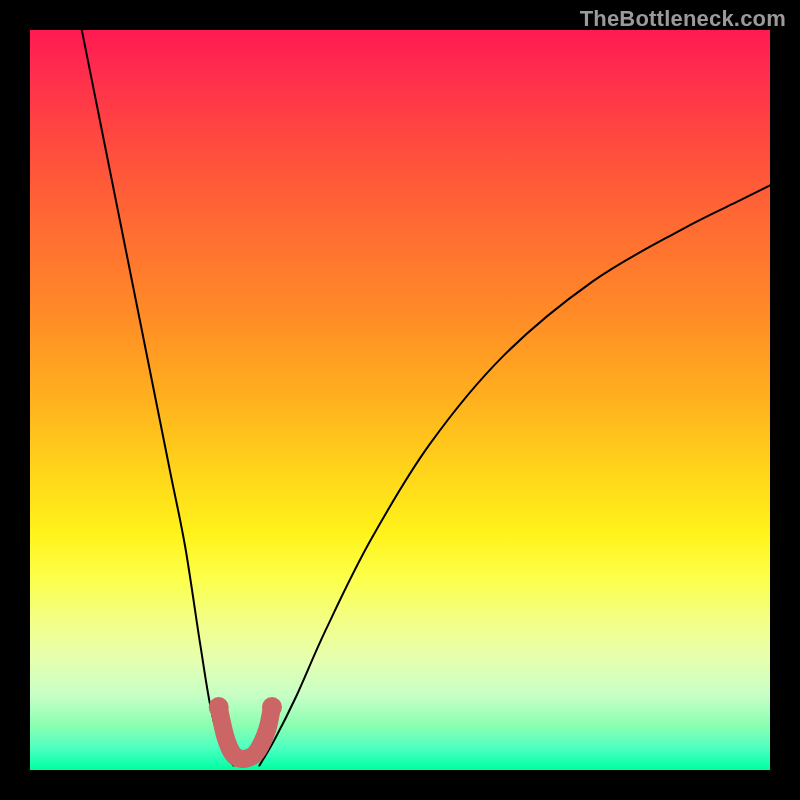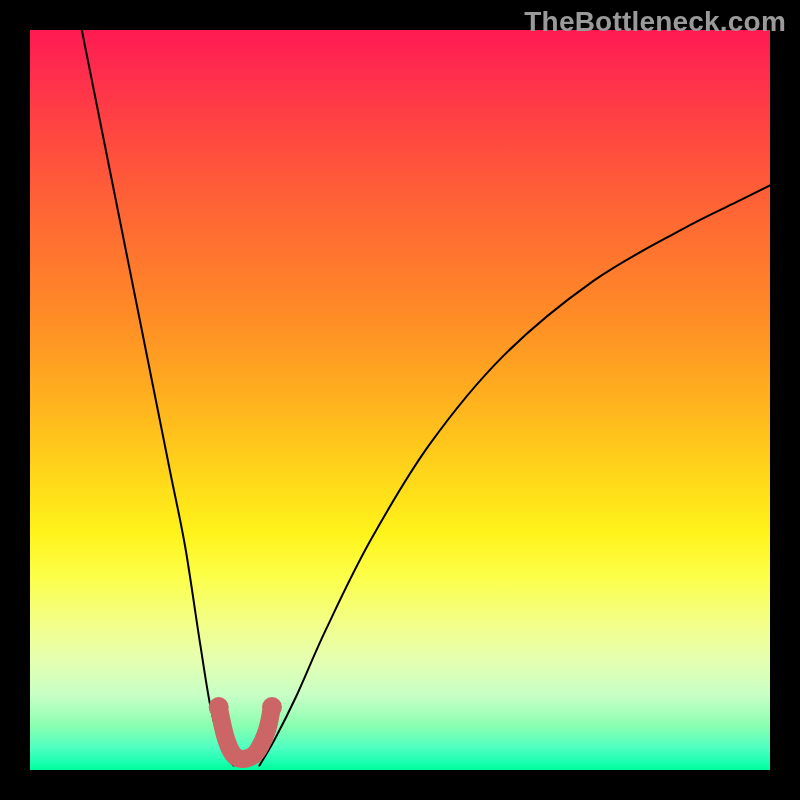--- a/index.html
+++ b/index.html
@@ -17,21 +17,21 @@
     width: 800px;
     height: 800px;
     background: #000;
   }
   .watermark {
     position: absolute;
     top: 6px;
     right: 14px;
     color: #9a9a9a;
     font-family: Arial, Helvetica, sans-serif;
-    font-size: 28px;
+    font-size: 22px;
     font-weight: 600;
     letter-spacing: 0.2px;
     z-index: 5;
   }
   .plot {
     position: absolute;
     top: 30px;
     left: 30px;
     width: 740px;
     height: 740px;

